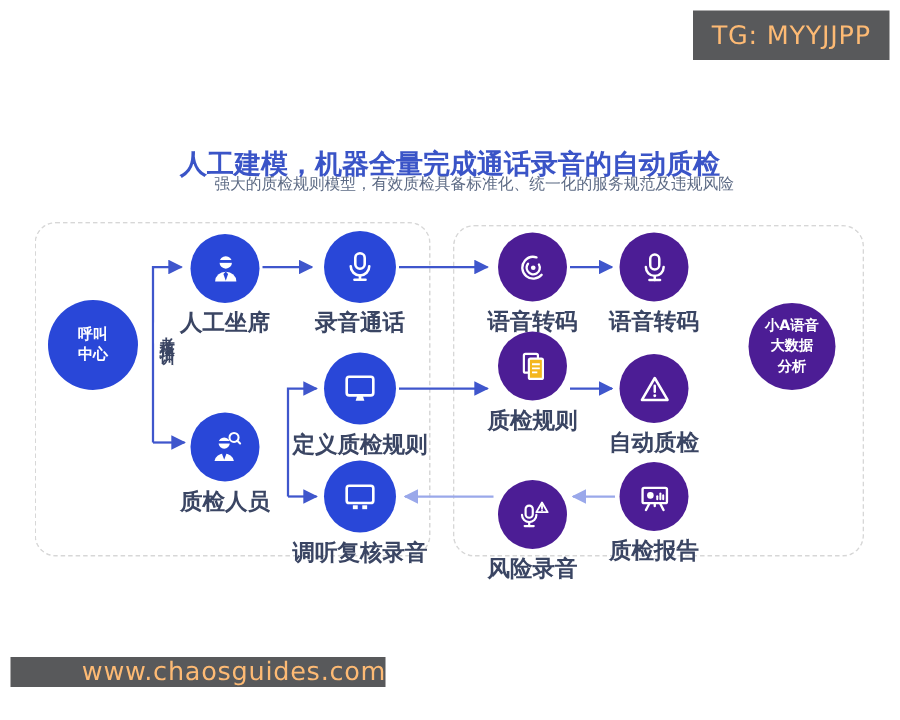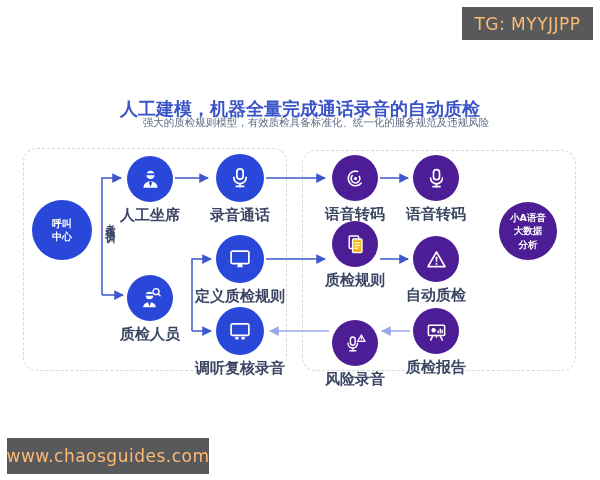--- a/index.html
+++ b/index.html
@@ -6,21 +6,21 @@
   body{
     width:600px;height:480px;position:relative;background:#ffffff;overflow:hidden;
     font-family:"DejaVu Sans","Liberation Sans",sans-serif;
   }
   .badge{
     position:absolute;background:#58595b;color:#fdba74;
     display:flex;align-items:center;justify-content:center;
     font-size:17px;letter-spacing:.5px;
   }
   #tg-badge{left:462px;top:7px;width:131px;height:33px;}
-  #site-badge{left:7px;top:438px;width:202px;height:36px;}
+  #site-badge{left:7px;top:438px;width:202px;height:20px;padding-left:48px;}
   .title{
     position:absolute;top:97px;left:0;width:600px;text-align:center;
     color:#3a54c7;font-size:18px;font-weight:bold;
   }
   .subtitle{
     position:absolute;top:116px;left:0;width:600px;text-align:center;
     color:#5d6b85;font-size:10.5px;padding-left:16px;
   }
   .gbox{position:absolute;border:1.5px dashed #d7d7d7;border-radius:14px;box-sizing:border-box;}
   #gbox-left{left:23px;top:148px;width:264px;height:223px;}

